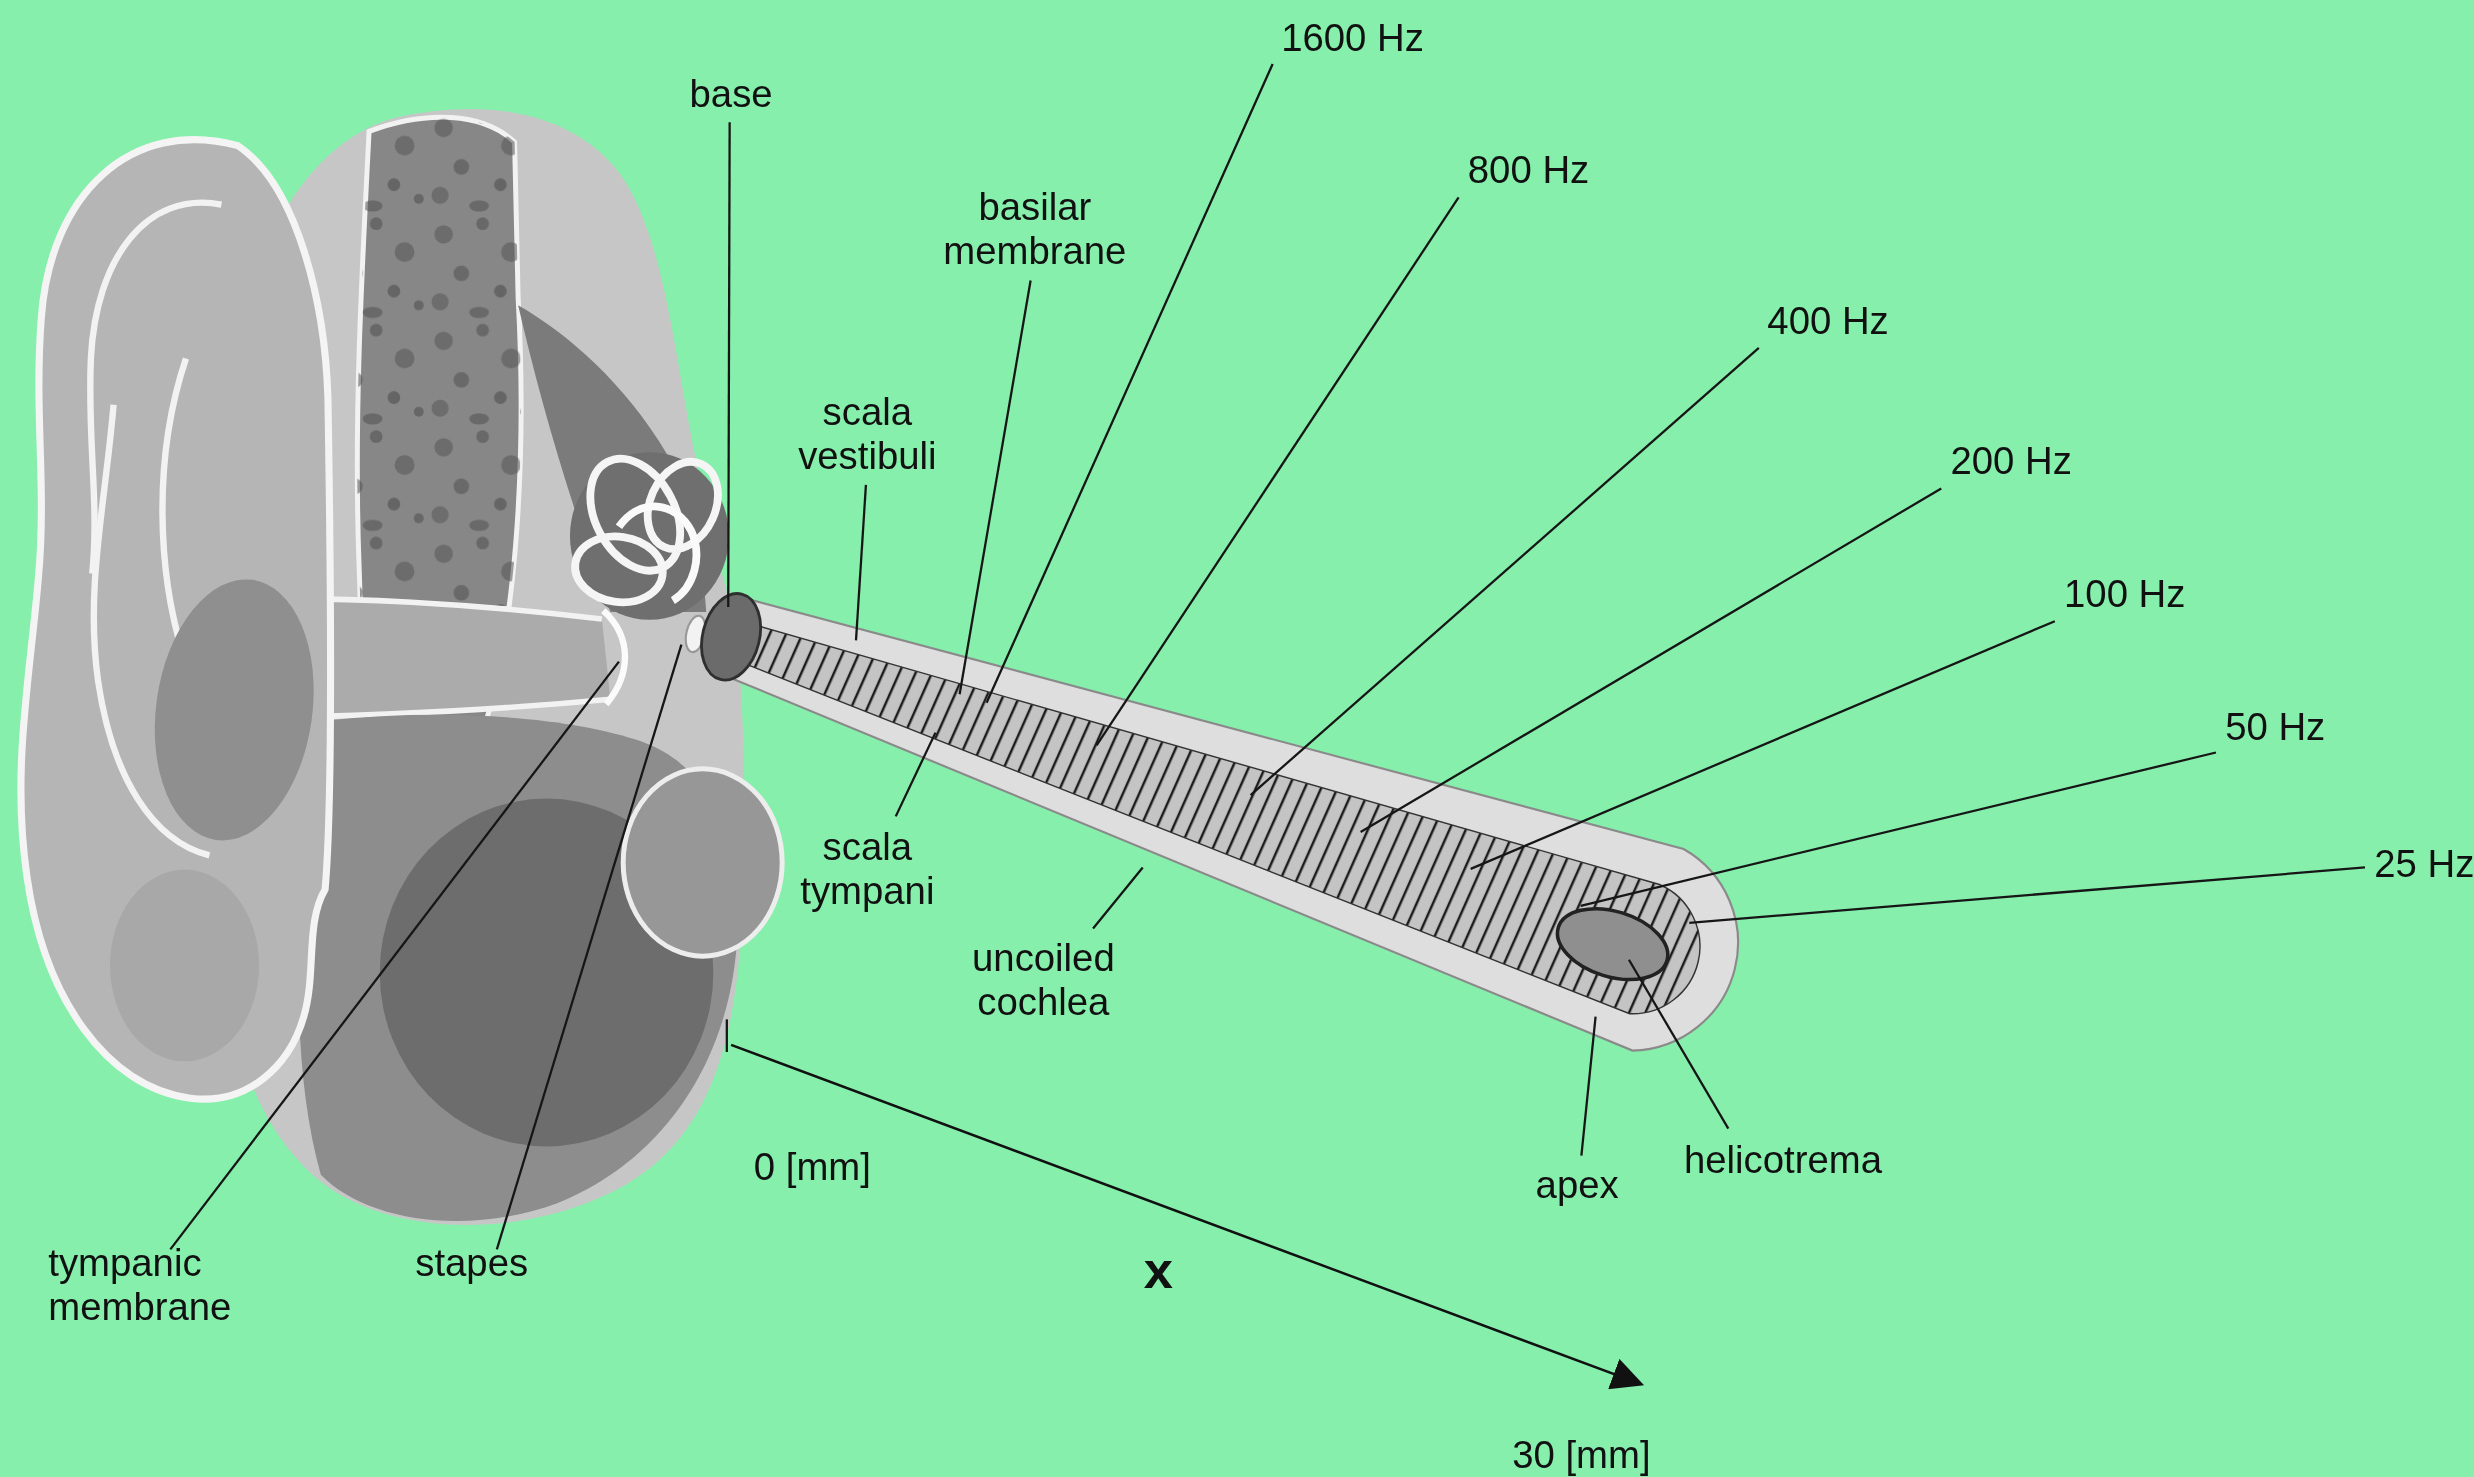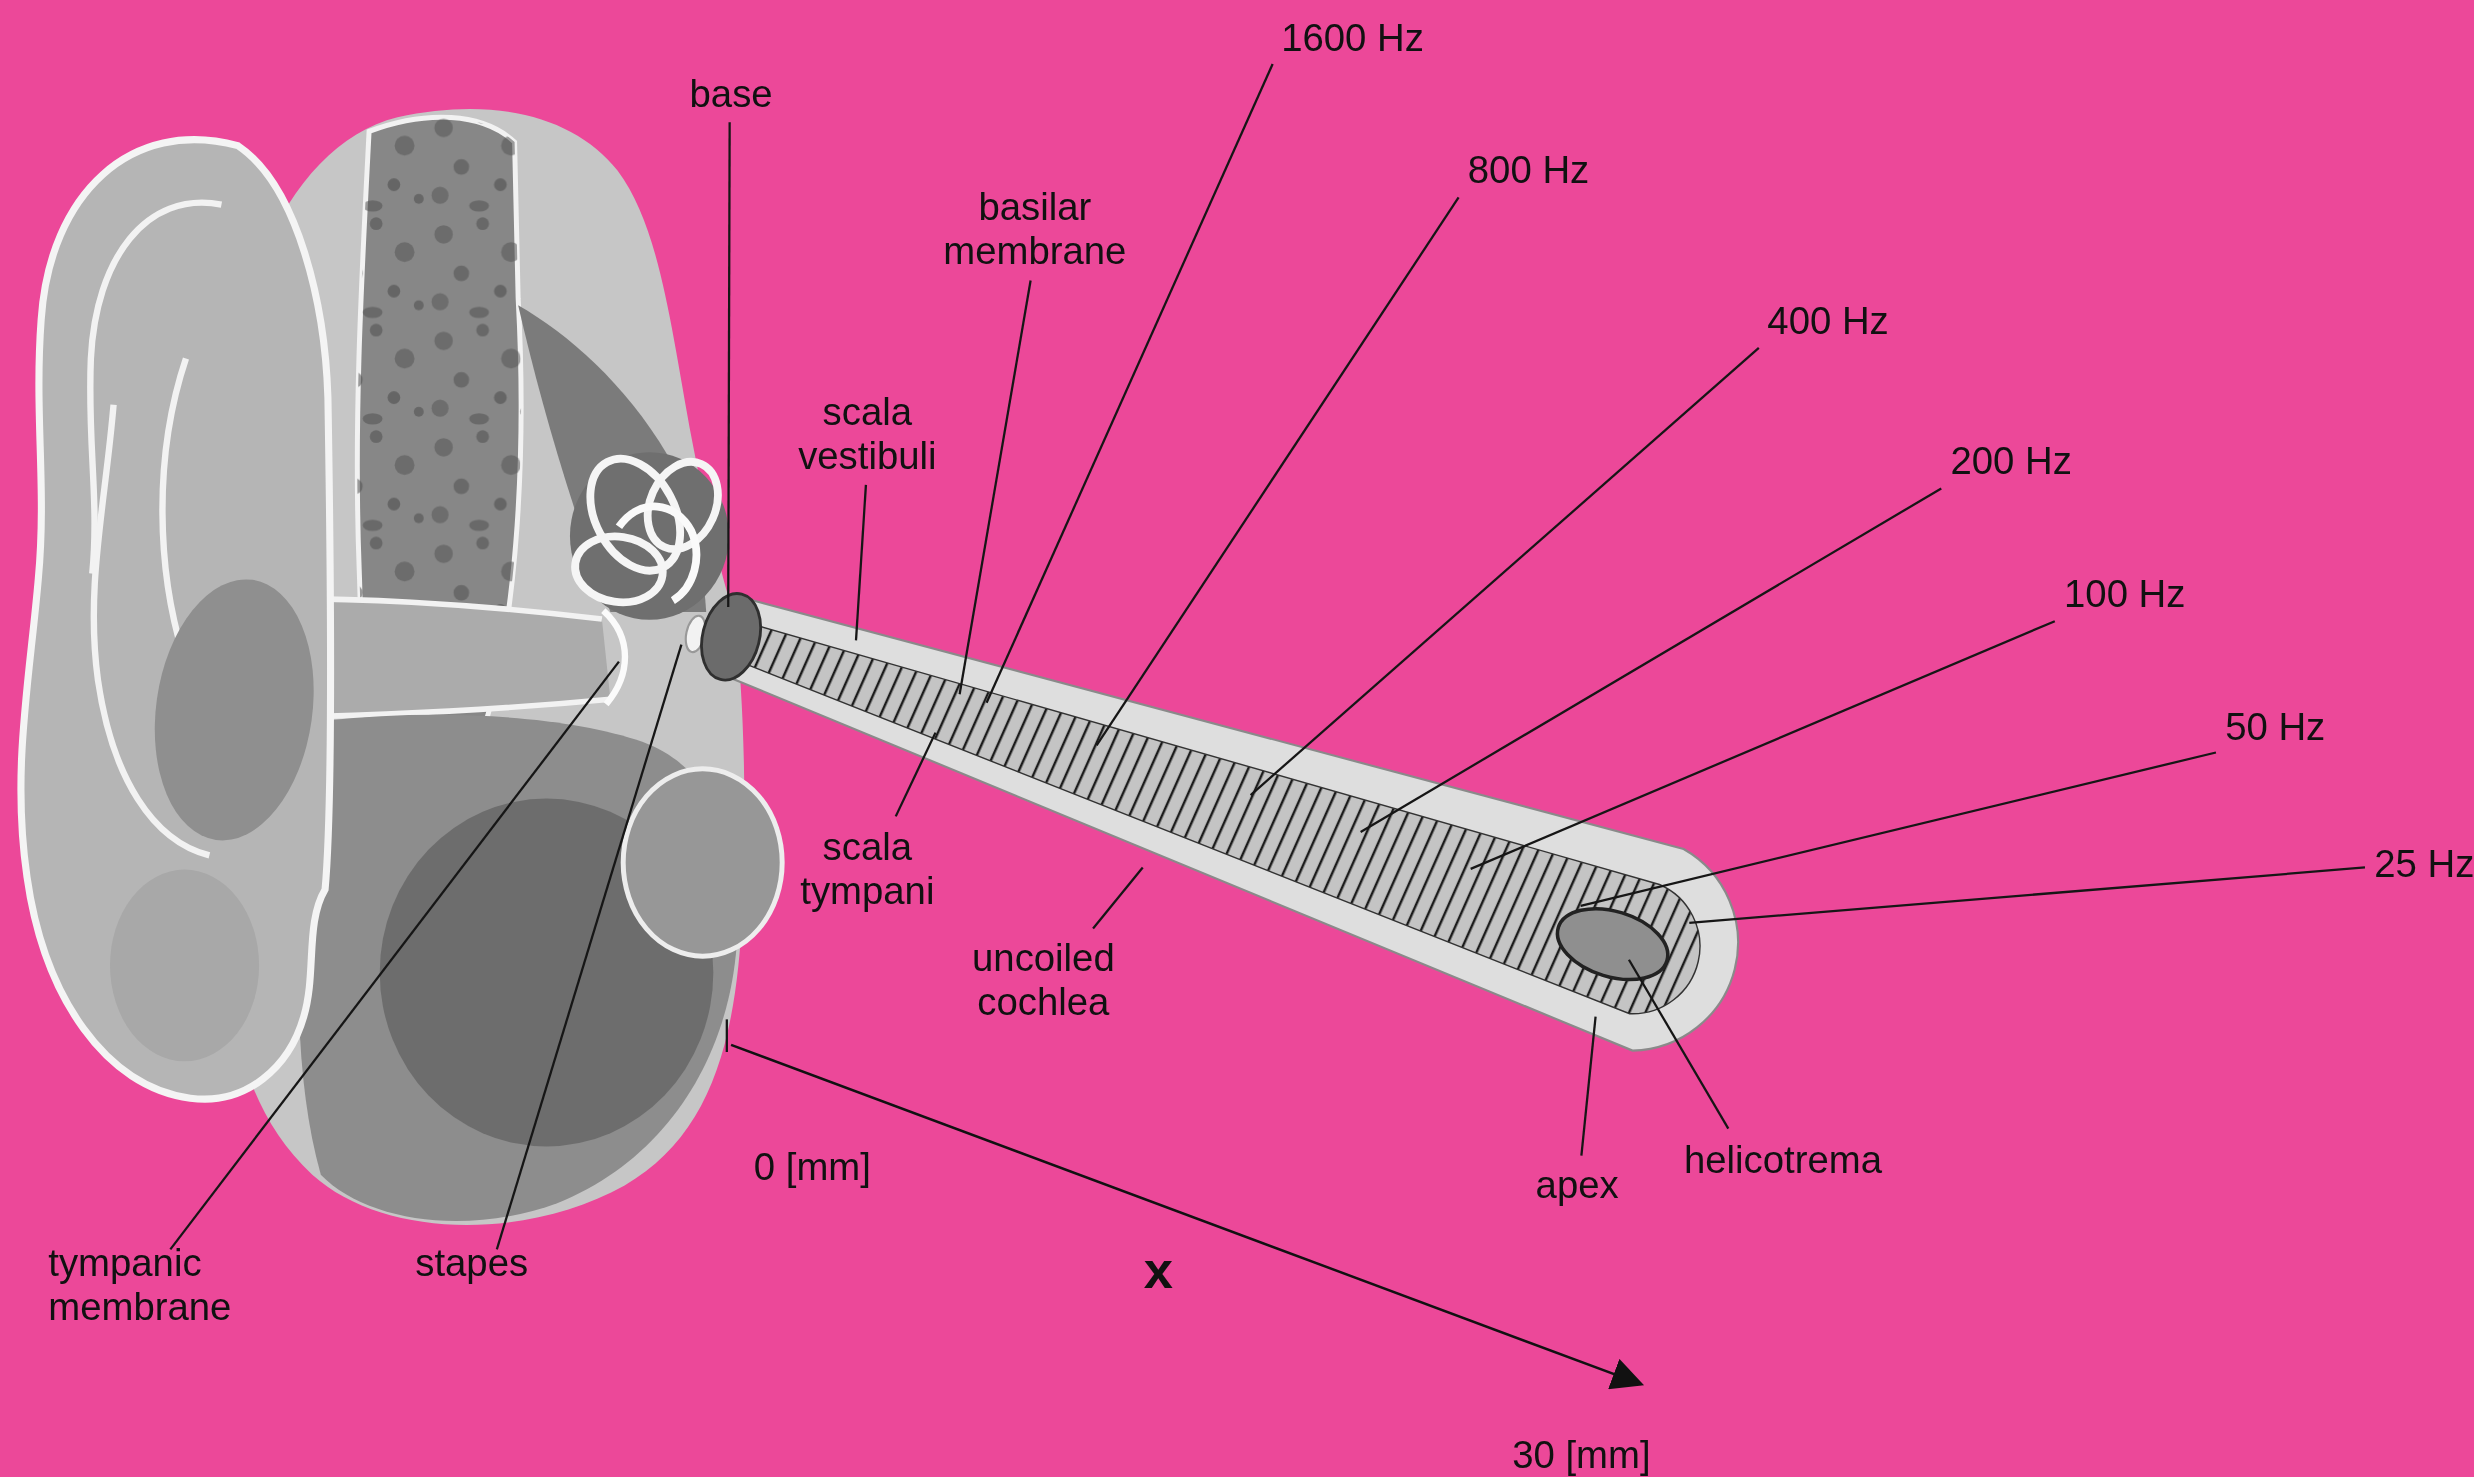--- a/index.html
+++ b/index.html
@@ -1,20 +1,20 @@
 <!DOCTYPE html>
 <html style="font-size:11.4px"><head>
 <meta charset="utf-8">
 <style>
   html, body { margin: 0; padding: 0; background: #ffffff; }
   .diagram-wrap {
     position: relative;
     width: 2475px;
     height: 1478px;
-    background: #ec4899;
+    background: #86efac;
     font-family: "Liberation Sans", sans-serif;
   }
   svg { display: block; }
   text {
     font-family: "Liberation Sans", sans-serif;
     fill: #111111;
   }
   .lbl  { font-size: 54px; }
   .freq { font-size: 54px; }
   .axis-lbl { font-size: 54px; }

